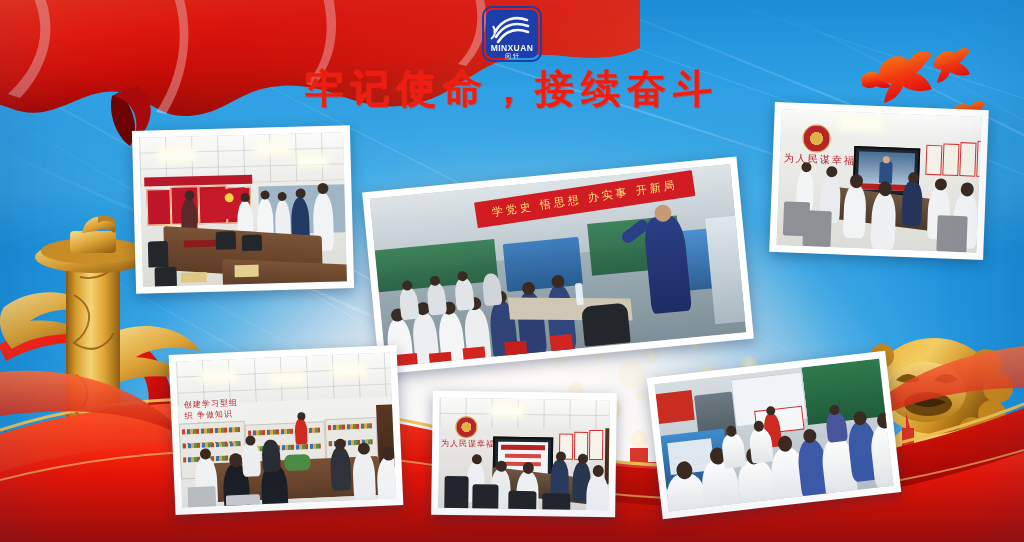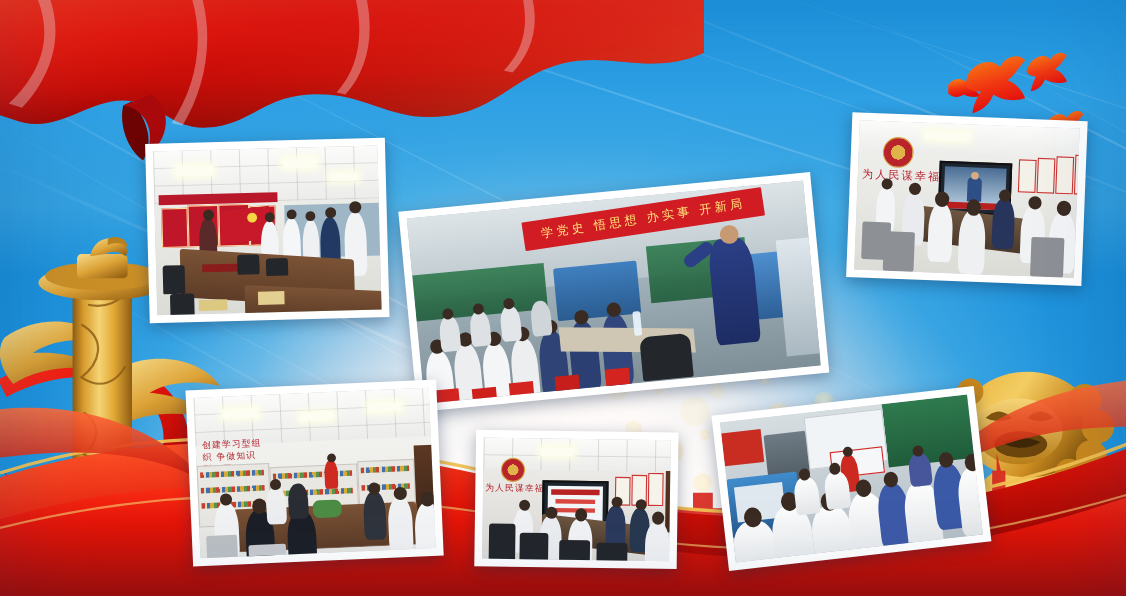--- a/index.html
+++ b/index.html
@@ -621,17 +621,32 @@
         <div class="whitecoat" style="left:88px;top:56px;width:22px;height:34px;"></div>
         <div class="head" style="left:94px;top:48px;width:10px;height:11px;"></div>
         <div class="person" style="left:166px;top:48px;width:20px;height:30px;background:#47559a;"></div>
         <div class="head" style="left:171px;top:41px;width:10px;height:10px;"></div>
       </div>
     </div>
   </div>
 
   <div class="logos">
 
-  </div>
-
+    <div class="logo-mx">
+      <svg viewBox="0 0 60 56" width="60" height="56">
+        <rect x="1" y="1" width="58" height="54" rx="9" fill="none" stroke="#1f3fae" stroke-width="2"></rect>
+        <rect x="4" y="4" width="52" height="48" rx="7" fill="#1f3fae"></rect>
+        <g stroke="#ffffff" stroke-width="2.6" fill="none" stroke-linecap="round">
+          <path d="M13,26 C21,12 34,10 45,14"></path>
+          <path d="M14,31 C22,18 34,16 46,20"></path>
+          <path d="M16,36 C24,24 35,22 46,26"></path>
+        </g>
+        <path d="M11,20 C15,26 12,31 9,33" stroke="#ffffff" stroke-width="2" fill="none"></path>
+        <text x="30" y="45" text-anchor="middle" fill="#ffffff" font-family="'Liberation Sans',sans-serif" font-size="8.5" font-weight="bold" letter-spacing="0.4">MINXUAN</text>
+        <text x="30" y="52" text-anchor="middle" fill="#ffffff" font-family="'DejaVu Serif',serif" font-size="6">闵 轩</text>
+      </svg>
+    </div>
+  </div>
+
+  <div class="title">牢记使命，接续奋斗</div>
 
   <div class="vignette"></div>
 </div>
 
 </body></html>

